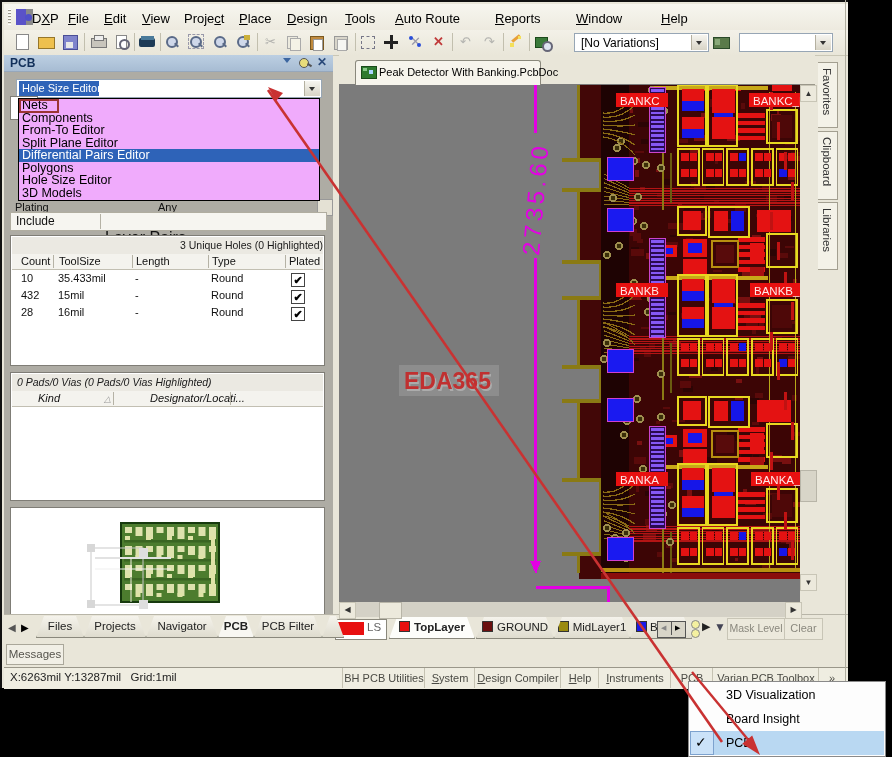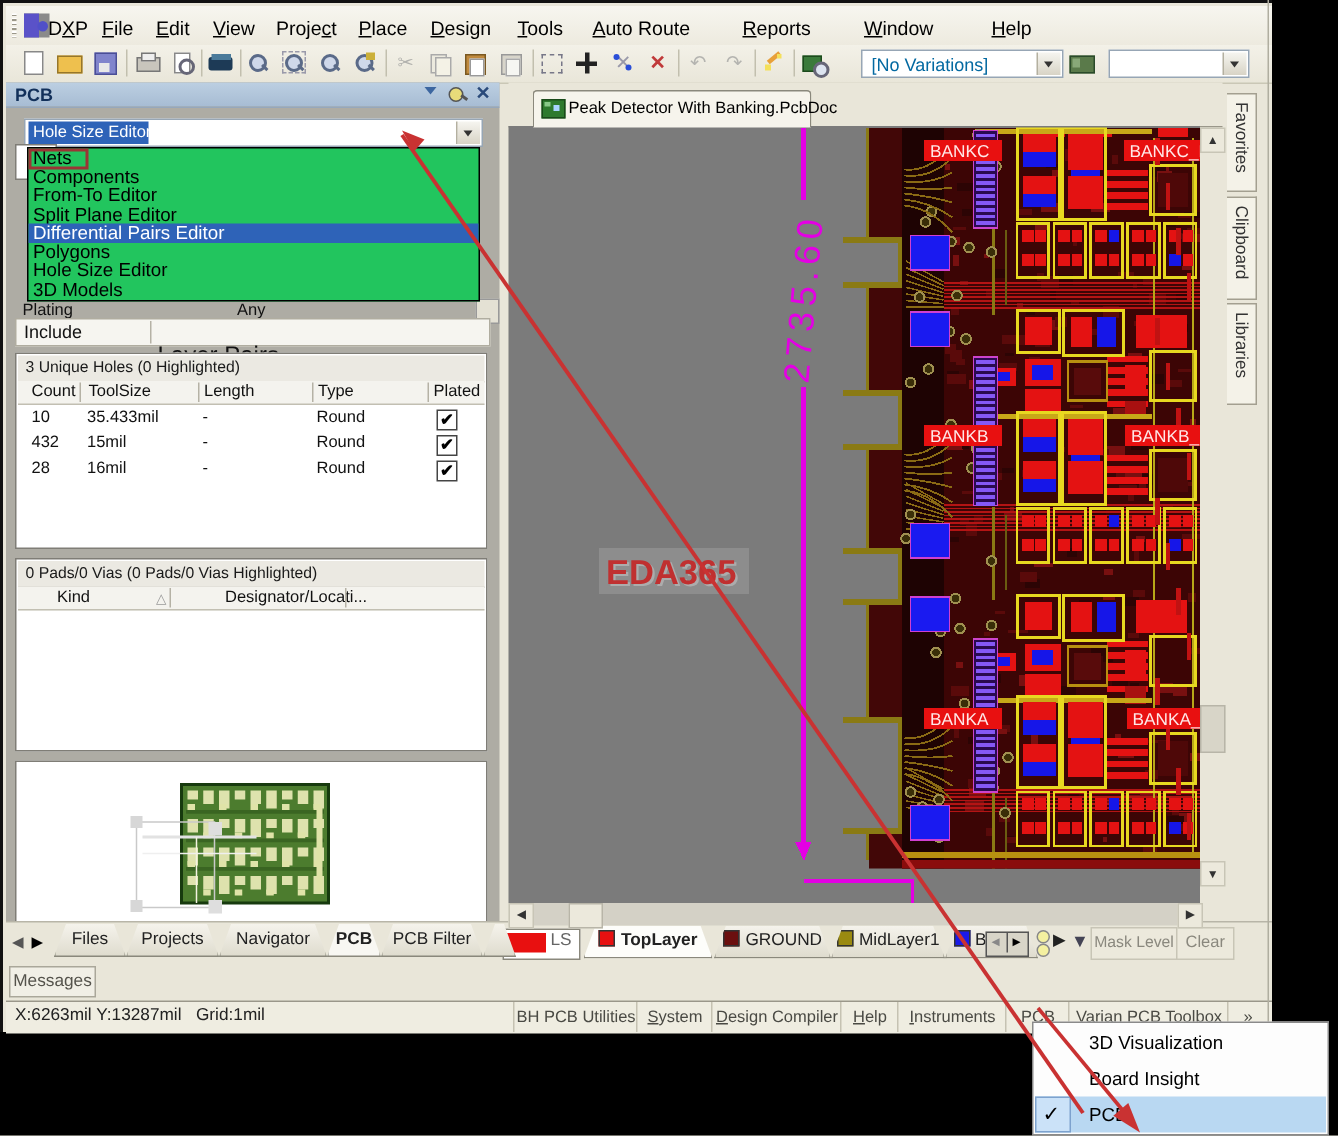--- a/index.html
+++ b/index.html
@@ -25,21 +25,21 @@
 #panel{left:2px;top:53px;width:329px;height:559px;background:#aeaca4;}
 #ptitle{left:0;top:0;width:329px;height:16px;background:linear-gradient(#bccfe2,#a7bcd3);border-bottom:1px solid #96a7bb;}
 #ptitle b{position:absolute;left:6px;top:1px;font-size:12px;color:#12305a;}
 .whitebox{position:absolute;background:#fff;border:1px solid #7f7d76;}
 .secthead{position:absolute;left:1px;right:1px;height:17px;background:#ebe9e2;border-bottom:1px solid #b5b2a5;font-size:10.5px;color:#1a1a1a;line-height:17px;padding-left:5px;}
 .colrow{position:absolute;left:1px;right:1px;height:15px;background:#f4f3ee;border-bottom:1px solid #c2bfb2;font-size:11px;color:#111;line-height:15px;}
 .vline{position:absolute;top:1px;width:1px;height:13px;background:#b5b2a5;}
 .cell{position:absolute;font-size:11px;color:#111;line-height:17px;}
 .cb{position:absolute;width:12px;height:12px;background:#fff;border:1px solid #444;font-size:11px;line-height:12px;text-align:center;color:#000;font-weight:bold;}
 
-#droplist{left:14px;top:43px;width:300px;height:101px;background:#22c55e;border:1px solid #000;font-size:12.5px;z-index:30;}
+#droplist{left:14px;top:43px;width:300px;height:101px;background:#f0abfc;border:1px solid #000;font-size:12.5px;z-index:30;}
 .li{position:absolute;left:0px;width:297px;height:12.5px;line-height:12.5px;padding-left:3px;color:#000;white-space:nowrap;}
 #netsbox{position:absolute;left:0px;top:0px;width:36px;height:10px;border:2px solid #9b3535;z-index:31;}
 
 .tab{position:absolute;top:0;height:22px;line-height:20px;font-size:11.5px;color:#222;background:linear-gradient(#f5f3ec,#dedbcd);border:1px solid #8a887c;border-top:none;text-align:center;}
 .tabcut{clip-path:polygon(8px 0,calc(100% - 8px) 0,100% 100%,0 100%);border:none;box-shadow:inset 0 -1px 0 #8a887c, inset 1px 0px 0 #8a887c, inset -1px 0px 0 #8a887c;}
 
 #layerbar{left:2px;top:612px;width:844px;height:27px;background:#e9e6d9;border-top:1px solid #b8b5a8;}
 #msgbar{left:2px;top:639px;width:844px;height:26px;background:#e9e6d9;}
 #statusbar{left:2px;top:665px;width:844px;height:21px;background:#efede1;border-top:1px solid #9a978a;font-size:11.5px;color:#222;}
 .sbtn{position:absolute;top:0;height:20px;line-height:20px;font-size:11px;color:#4a4a44;border-left:1px solid #c5c2b2;text-align:center;}
@@ -155,21 +155,21 @@
         <div style="position:absolute;left:2px;top:9px;width:4px;height:4px;background:#f4e05a"></div>
         <div style="position:absolute;left:10px;top:2px;width:3px;height:3px;background:#f4e05a"></div>
       </div>
       <div class="tsep" style="left:525px"></div>
       <div class="ico" style="left:530px">
         <div style="position:absolute;left:1px;top:3px;width:11px;height:9px;background:#3a7a3a;border:1px solid #1c4a1c"></div>
         <div style="position:absolute;left:8px;top:7px;width:7px;height:7px;border:2px solid #667;border-radius:50%;background:#dde4f0"></div>
       </div>
       <div class="grip abs" style="left:560px;top:4px;width:3px;height:17px;"></div>
       <div class="combo" style="left:570px;top:3px;width:133px;height:17px;">
-        <span style="position:absolute;left:6px;top:2px;font-size:12px;color:#0369a1;">[No Variations]</span>
+        <span style="position:absolute;left:6px;top:2px;font-size:12px;color:#000000;">[No Variations]</span>
         <span class="dd"></span>
       </div>
       <div class="ico" style="left:709px">
         <div style="position:absolute;left:0px;top:3px;width:15px;height:10px;background:#5a7a4a;border:1px solid #2a4a2a"></div>
         <div style="position:absolute;left:2px;top:5px;width:5px;height:6px;background:#88a878"></div>
       </div>
       <div class="grip abs" style="left:729px;top:4px;width:3px;height:17px;"></div>
       <div class="combo" style="left:735px;top:3px;width:92px;height:17px;">
         <span class="dd"></span>
       </div>
@@ -848,21 +848,21 @@
       </div>
       <div class="cell" style="left:11px;top:144px;">Plating</div>
       <div class="cell" style="left:154px;top:144px;">Any</div>
       <div class="abs" style="left:313px;top:144px;width:14px;height:15px;background:#e4e1d4;border:1px solid #999;"></div>
       <div class="abs" style="left:6px;top:157px;width:315px;height:17px;background:#f6f5f0;border:1px solid #b0ada0;">
         <span class="cell" style="left:5px;top:0;font-size:12px;">Include</span>
         <span class="vline" style="left:89px;height:15px;"></span>
         <span class="cell" style="left:94px;top:16px;font-size:16px;">Layer Pairs</span>
       </div>
       <div class="whitebox" style="left:6px;top:180px;width:313px;height:129px;">
-        <div class="secthead" style="top:1px;">3 Unique Holes (0 Highlighted)</div>
+        <div class="secthead" style="top:1px;text-align:right;">3 Unique Holes (0 Highlighted)</div>
         <div class="colrow" style="top:18px;">
           <span class="cell" style="left:9px;top:-1px;">Count</span>
           <span class="cell" style="left:47px;top:-1px;">ToolSize</span>
           <span class="cell" style="left:124px;top:-1px;">Length</span>
           <span class="cell" style="left:200px;top:-1px;">Type</span>
           <span class="cell" style="left:277px;top:-1px;">Plated</span>
           <span class="vline" style="left:41px"></span>
           <span class="vline" style="left:120px"></span>
           <span class="vline" style="left:196px"></span>
           <span class="vline" style="left:273px"></span>
@@ -876,21 +876,21 @@
         <div class="cell" style="left:47px;top:51px;">15mil</div>
         <div class="cell" style="left:124px;top:51px;">-</div>
         <div class="cell" style="left:200px;top:51px;">Round</div>
         <div class="cb" style="left:280px;top:54px;">✔</div>
         <div class="cell" style="left:10px;top:68px;">28</div>
         <div class="cell" style="left:47px;top:68px;">16mil</div>
         <div class="cell" style="left:124px;top:68px;">-</div>
         <div class="cell" style="left:200px;top:68px;">Round</div>
         <div class="cb" style="left:280px;top:71px;">✔</div>
       </div>
-      <div class="whitebox" style="left:6px;top:317px;width:313px;height:127px;">
+      <div class="whitebox" style="left:6px;top:317px;width:313px;height:127px;font-style:italic;">
         <div class="secthead" style="top:1px;">0 Pads/0 Vias (0 Pads/0 Vias Highlighted)</div>
         <div class="colrow" style="top:18px;">
           <span class="cell" style="left:6px;top:-1px;padding-left:20px;">Kind</span>
           <span class="cell" style="left:92px;top:0px;color:#999;font-size:9px;">△</span>
           <span class="vline" style="left:101px"></span>
           <span class="cell" style="left:106px;top:-1px;padding-left:32px;">Designator/Locati...</span>
           <span class="vline" style="left:218px"></span>
         </div>
       </div>
       <div class="whitebox" style="left:6px;top:452px;width:313px;height:106px;" id="pvbox"><svg width="313" height="106" viewBox="0 0 313 106">

